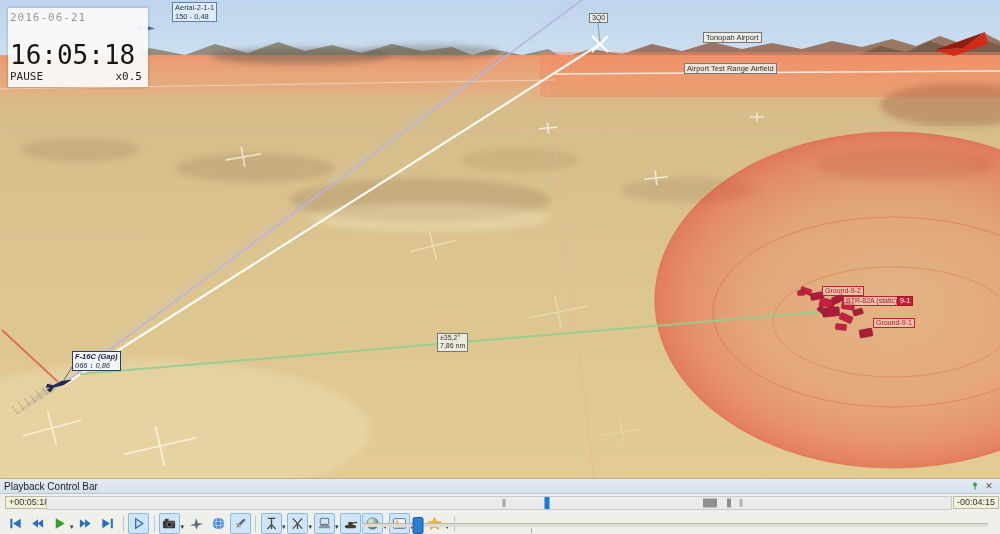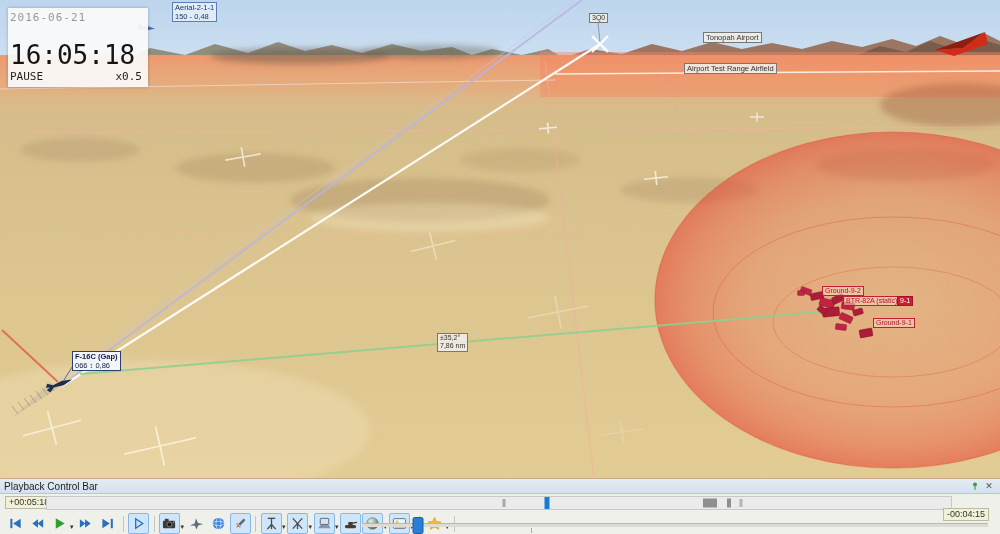--- a/index.html
+++ b/index.html
@@ -29,21 +29,21 @@
   #pcb{position:absolute;left:0;top:478px;width:1000px;height:60px;background:#f0f0eb;
        border-top:1px solid #c7a98e;box-sizing:border-box;}
   #pcb-title{height:14px;background:linear-gradient(#e4ecf4,#d5e1ee);border-bottom:1px solid #bac6d2;
              display:flex;align-items:center;font-size:10px;color:#222;padding:0 4px;}
   #pcb-title .spacer{flex:1;}
   .titlebtn{width:14px;height:11px;display:flex;align-items:center;justify-content:center;
             font-size:9px;color:#555;cursor:pointer;}
   #pcb-timerow{position:relative;height:18px;}
   .timebox{position:absolute;top:2px;font-size:9px;color:#333;background:#f3f0d8;
            border:1px solid #b9b9a6;padding:0px 3px;line-height:11px;}
-  #elapsed{left:5px;} #remaining{right:11px;margin-top:12px;}
+  #elapsed{left:5px;} #remaining{right:1px;}
   #timeline{position:absolute;left:46px;right:48px;top:2px;height:12px;background:#ebebeb;
             border:1px solid #c9c9c9;cursor:pointer;}
   .tlmark{position:absolute;top:50%;transform:translate(-50%,-50%);}
   #tlcursor{position:absolute;top:0;bottom:0;width:5px;background:#1b7ad4;transform:translateX(-50%);cursor:ew-resize;}
   #pcb-toolrow{position:relative;height:23px;display:flex;align-items:center;padding-left:4px;}
   .tbtn{width:19px;height:19px;display:flex;align-items:center;justify-content:center;
         border:1px solid transparent;border-radius:2px;margin:0 0.5px;cursor:pointer;}
   .tbtn.active{background:#cfe5f9;border-color:#86b9e8;}
   .tbtn svg{display:block;}
   .dd{font-size:7px;color:#333;margin:0 1px 0 0;cursor:pointer;align-self:center;padding-top:6px;}
@@ -231,21 +231,21 @@
       </div>
     </div>
 
     <div class="slabel blue" style="left:152px;top:2px;margin-left:20px;">
       <div>Aerial-2-1-1</div>
       <div class="l2">150 - 0,48</div>
     </div>
     <div class="slabel" style="left:589px;top:13px;font-size:7px;">3Q0</div>
     <div class="slabel" style="left:703px;top:32px;">Tonopah Airport</div>
     <div class="slabel" style="left:684px;top:63px;">Airport Test Range Airfield</div>
-    <div class="slabel navy" style="left:72px;top:351px;">
+    <div class="slabel navy" style="left:72px;top:351px;font-style:italic;">
       <div>F-16C (Gap)</div>
       <div class="l2">066 ↕ 0,86</div>
     </div>
     <div class="slabel" style="left:437px;top:333px;font-size:7px;">
       <div>±35,2°</div>
       <div>7,86 nm</div>
     </div>
     <div class="slabel red" style="left:822px;top:286px;font-size:7px;">Ground-9-2</div>
     <div class="slabel red" style="left:843px;top:296px;font-size:7px;">BTR-82A (static)</div>
     <div class="slabel redsolid" style="left:897px;top:296px;font-size:7px;">9-1</div>

